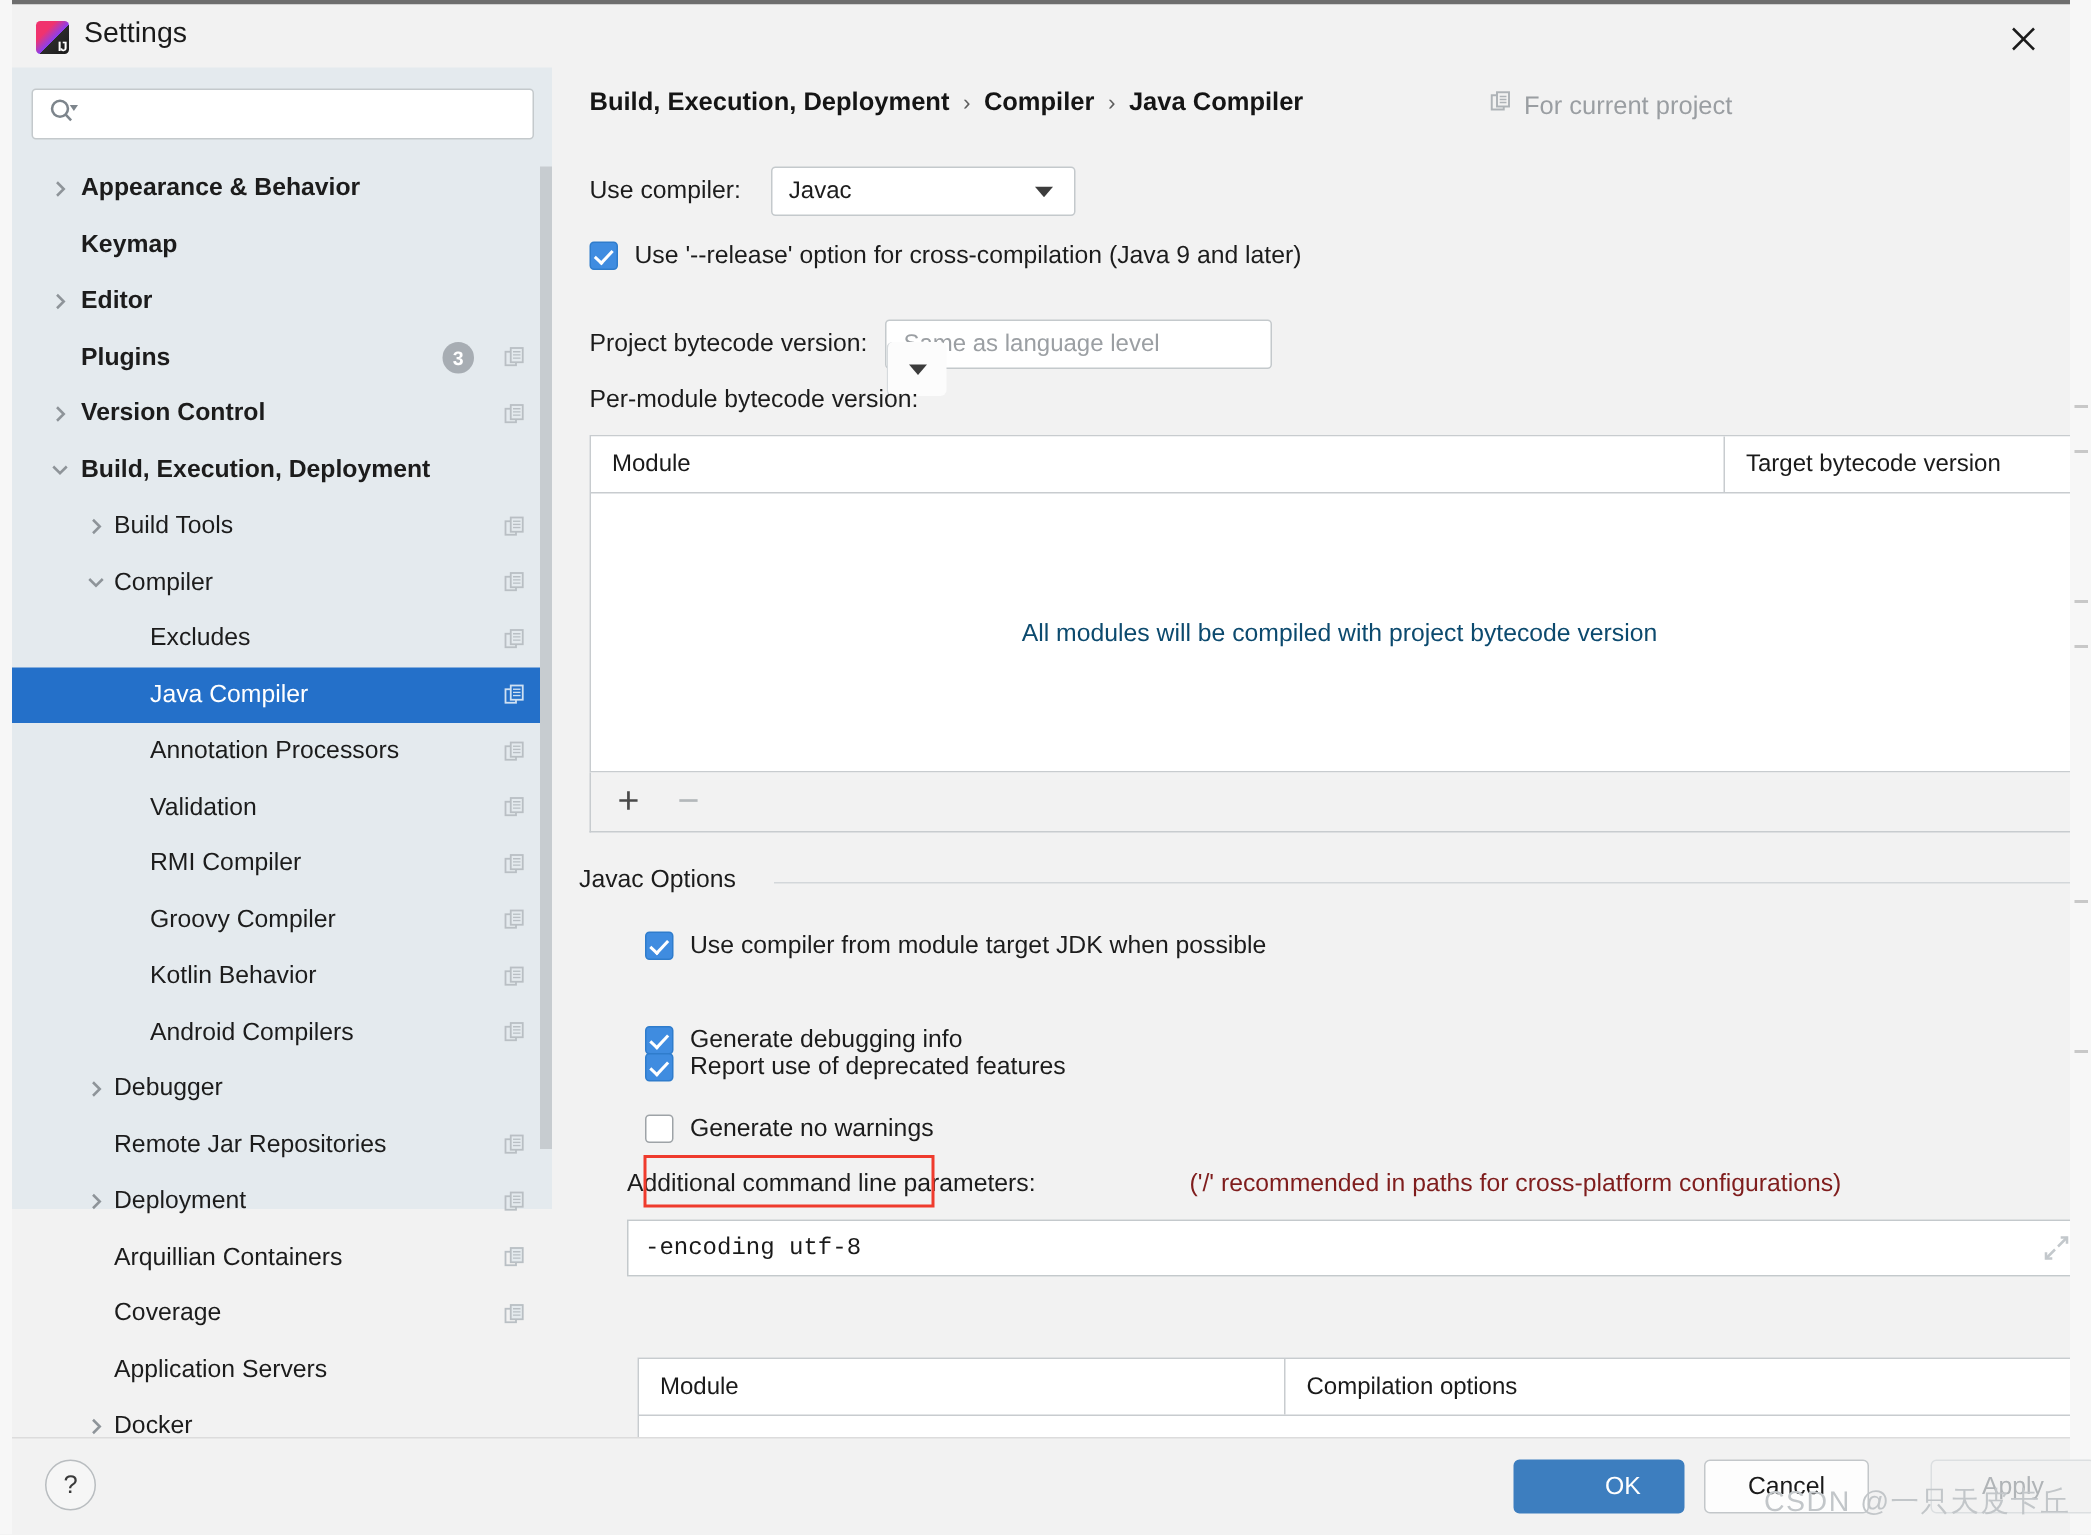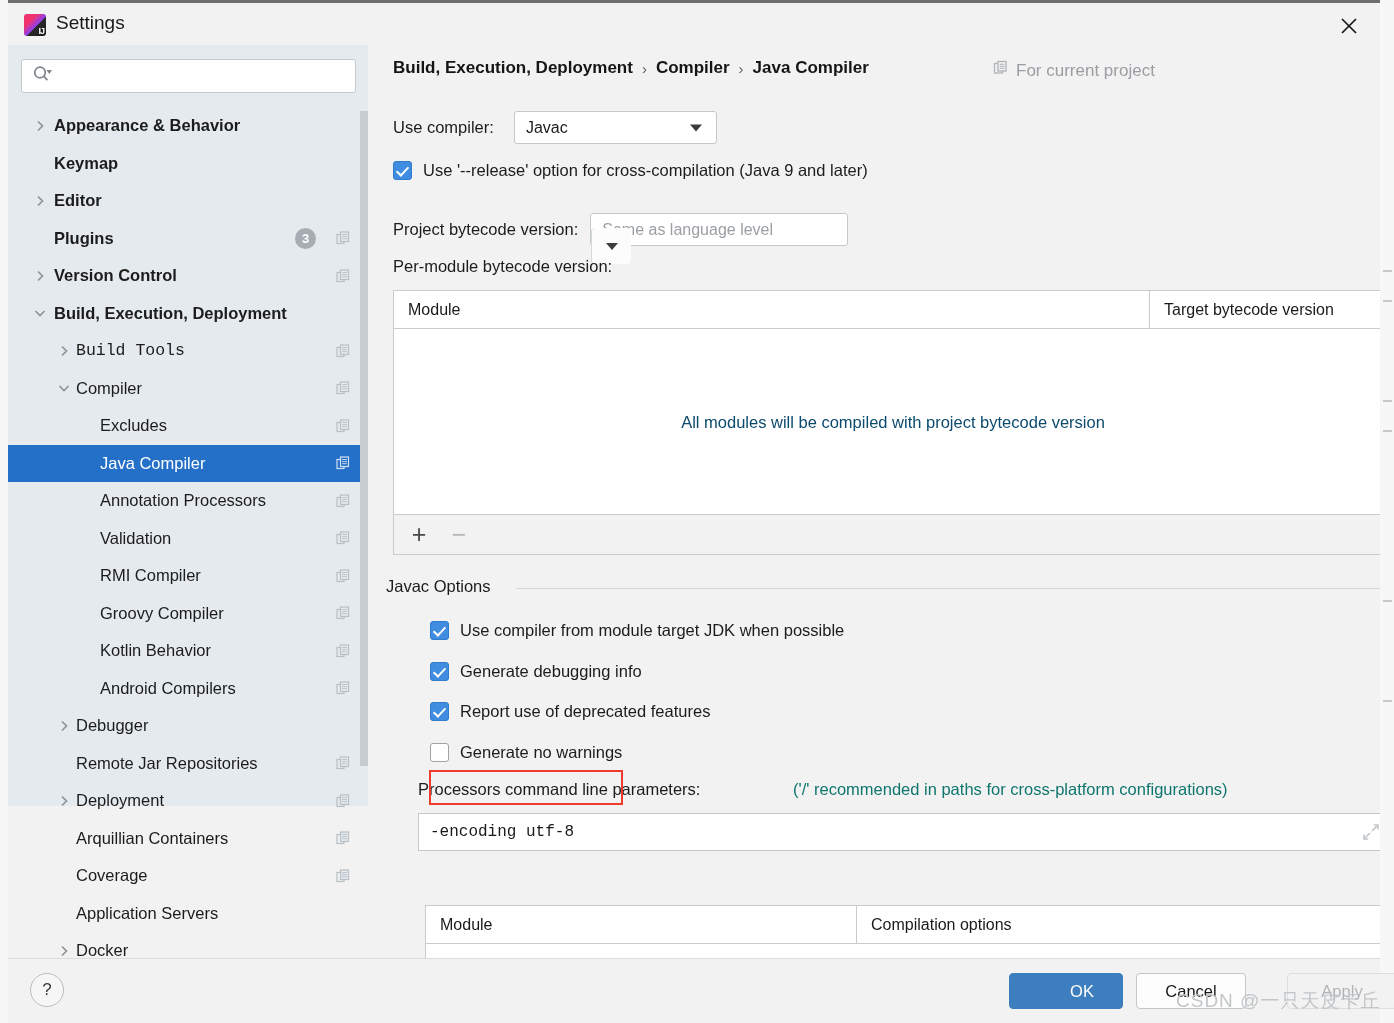--- a/index.html
+++ b/index.html
@@ -272,21 +272,21 @@
   .group .gtitle {
     position: absolute; left: 0; top: 0;
     font-size: 16.5px; color: #1c1c1c; background:#f2f2f2;
     padding-right: 10px;
   }
   .group .gline {
     position: absolute; left: 130px; right: 0; top: 11px; height: 1px; background: #d3d7da;
   }
 
   .params-label { position: absolute; left: 50px; top: 735px; font-size: 16.5px; color: #1c1c1c; }
-  .params-hint { position: absolute; left: 425px; top: 735px; font-size: 16.5px; color: #0f766e; }
+  .params-hint { position: absolute; left: 425px; top: 735px; font-size: 16.5px; color: #7f1d1d; }
 
   .params-field {
     position: absolute; left: 50px; top: 768px;
     width: 975px; height: 38px;
     background: #fff; border: 1px solid #c4c9cc;
     display: flex; align-items: center;
   }
   .params-input {
     border: none; outline: none; background: transparent;
     font-family: "Liberation Mono", monospace;
@@ -455,21 +455,21 @@
             </svg>
           </span>
           <span class="tree-label" style="margin-left: 46px;">Build, Execution, Deployment</span>
         </div>
         <div class="tree-item">
           <span class="chevron" style="left: 48px;">
             <svg width="14" height="14" viewBox="0 0 14 14">
               <polyline points="5,2.5 9.5,7 5,11.5" fill="none" stroke="#8e9499" stroke-width="1.7"></polyline>
             </svg>
           </span>
-          <span class="tree-label" style="margin-left: 68px; font-family: Liberation Mono, monospace;">Build Tools</span>
+          <span class="tree-label" style="margin-left: 68px;">Build Tools</span>
           <span class="copy-ico">
             <svg width="14" height="14" viewBox="0 0 14 14">
               <rect x="1" y="3.5" width="7" height="9" fill="none" stroke="#b9bfc4" stroke-width="1.2"></rect>
               <rect x="4.5" y="1" width="8" height="9.5" fill="#e4eaee" stroke="#b9bfc4" stroke-width="1.2"></rect>
               <line x1="6" y1="3.5" x2="11" y2="3.5" stroke="#b9bfc4" stroke-width="0.9"></line>
               <line x1="6" y1="5.6" x2="11" y2="5.6" stroke="#b9bfc4" stroke-width="0.9"></line>
               <line x1="6" y1="7.7" x2="11" y2="7.7" stroke="#b9bfc4" stroke-width="0.9"></line>
             </svg>
           </span>
         </div>
@@ -730,35 +730,35 @@
     <div class="group">
       <span class="gtitle">Javac Options</span>
       <span class="gline"></span>
     </div>
 
     <div id="javac-options">
         <div class="cb-row" style="left: 62px; top: 576px;">
           <span class="cbox on"></span>
           <span class="cb-label">Use compiler from module target JDK when possible</span>
         </div>
-        <div class="cb-row" style="left: 62px; top: 617px;">
+        <div class="cb-row" style="left: 62px; top: 639px;">
           <span class="cbox on"></span>
           <span class="cb-label">Generate debugging info</span>
         </div>
         <div class="cb-row" style="left: 62px; top: 657px;">
           <span class="cbox on"></span>
           <span class="cb-label">Report use of deprecated features</span>
         </div>
         <div class="cb-row" style="left: 62px; top: 698px;">
           <span class="cbox off"></span>
           <span class="cb-label">Generate no warnings</span>
         </div>
       </div>
 
-    <div class="params-label">Processors command line parameters:</div>
+    <div class="params-label">Additional command line parameters:</div>
     <div class="params-hint">('/' recommended in paths for cross-platform configurations)</div>
 
     <div class="params-field">
       <input class="params-input" type="text" value="-encoding utf-8" style="">
       <span class="expand-ico">
         <svg width="20" height="20" viewBox="0 0 20 20">
           <line x1="11" y1="9" x2="17" y2="3" stroke="#c3c8cc" stroke-width="1.7"></line>
           <polyline points="12.8,3 17,3 17,7.2" fill="none" stroke="#c3c8cc" stroke-width="1.7"></polyline>
           <line x1="9" y1="11" x2="3" y2="17" stroke="#c3c8cc" stroke-width="1.7"></line>
           <polyline points="7.2,17 3,17 3,12.8" fill="none" stroke="#c3c8cc" stroke-width="1.7"></polyline>

